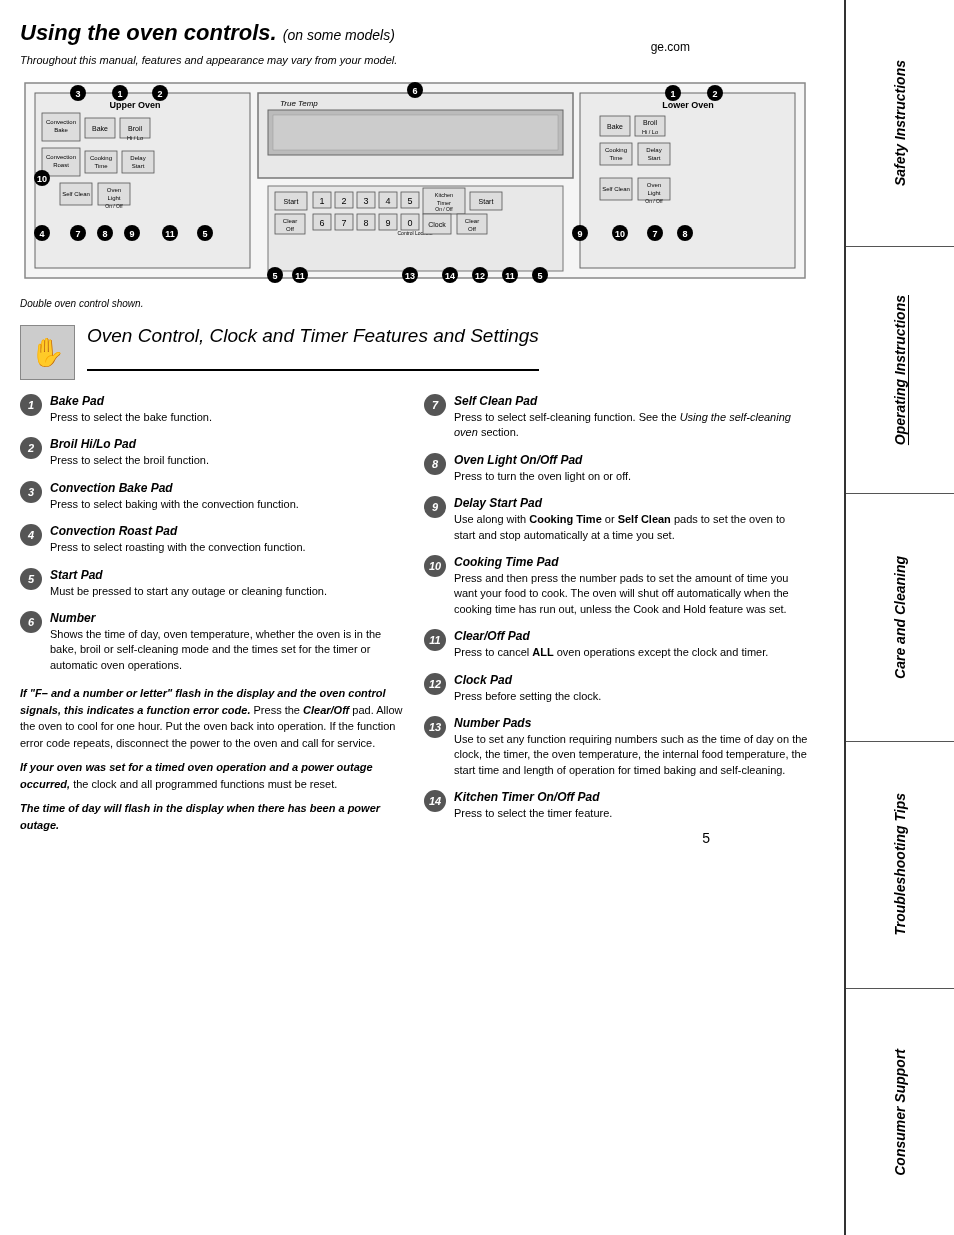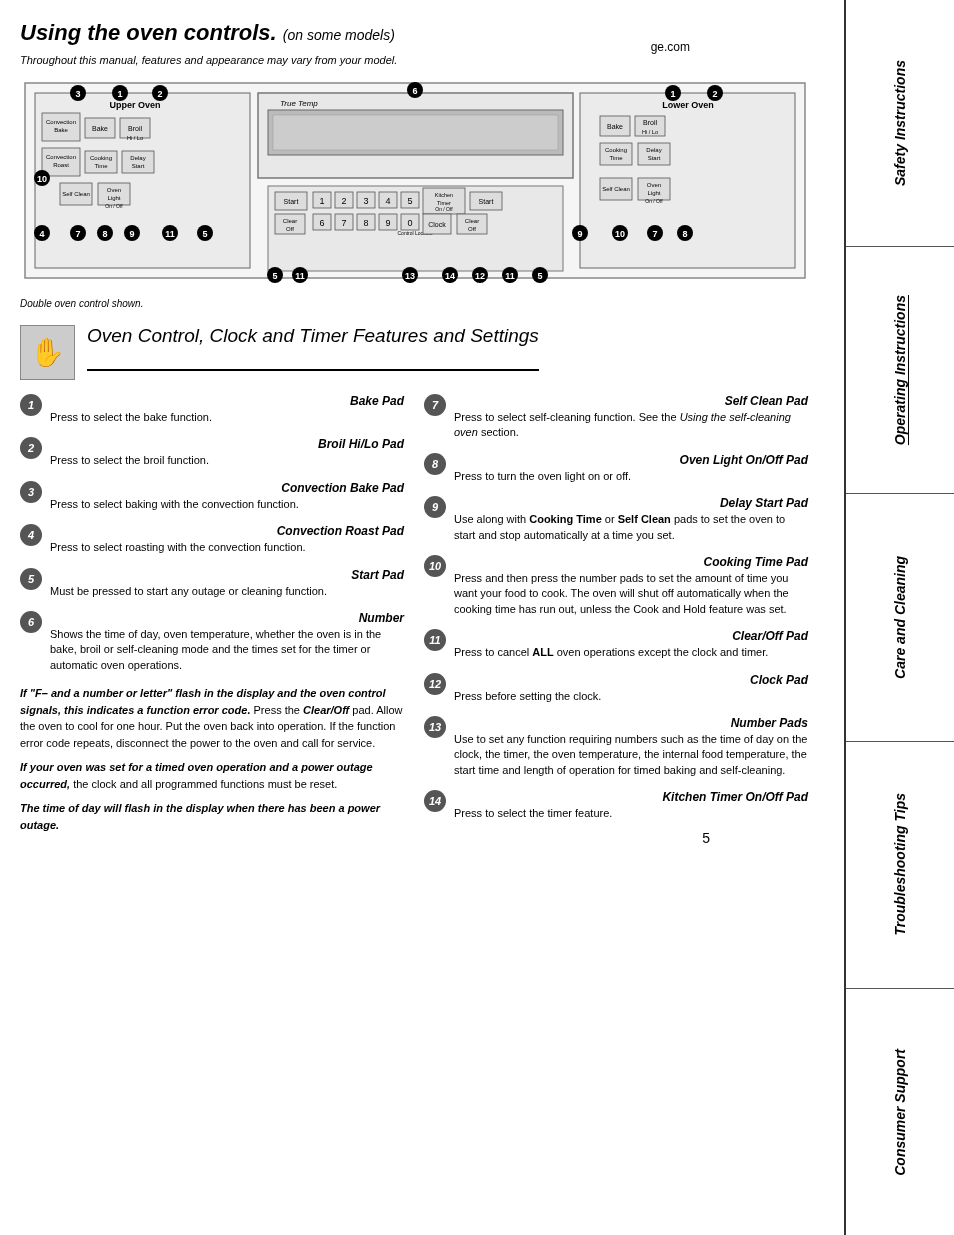--- a/index.html
+++ b/index.html
@@ -125,21 +125,20 @@
 
     .feature-content {
       flex: 1;
     }
 
     .feature-title {
       font-size: 12px;
       font-style: italic;
       font-weight: bold;
       margin-bottom: 2px;
-      text-align: right;
     }
 
     .feature-desc {
       font-size: 11px;
       line-height: 1.4;
     }
 
     
     .warning-section {
       margin-top: 10px;

